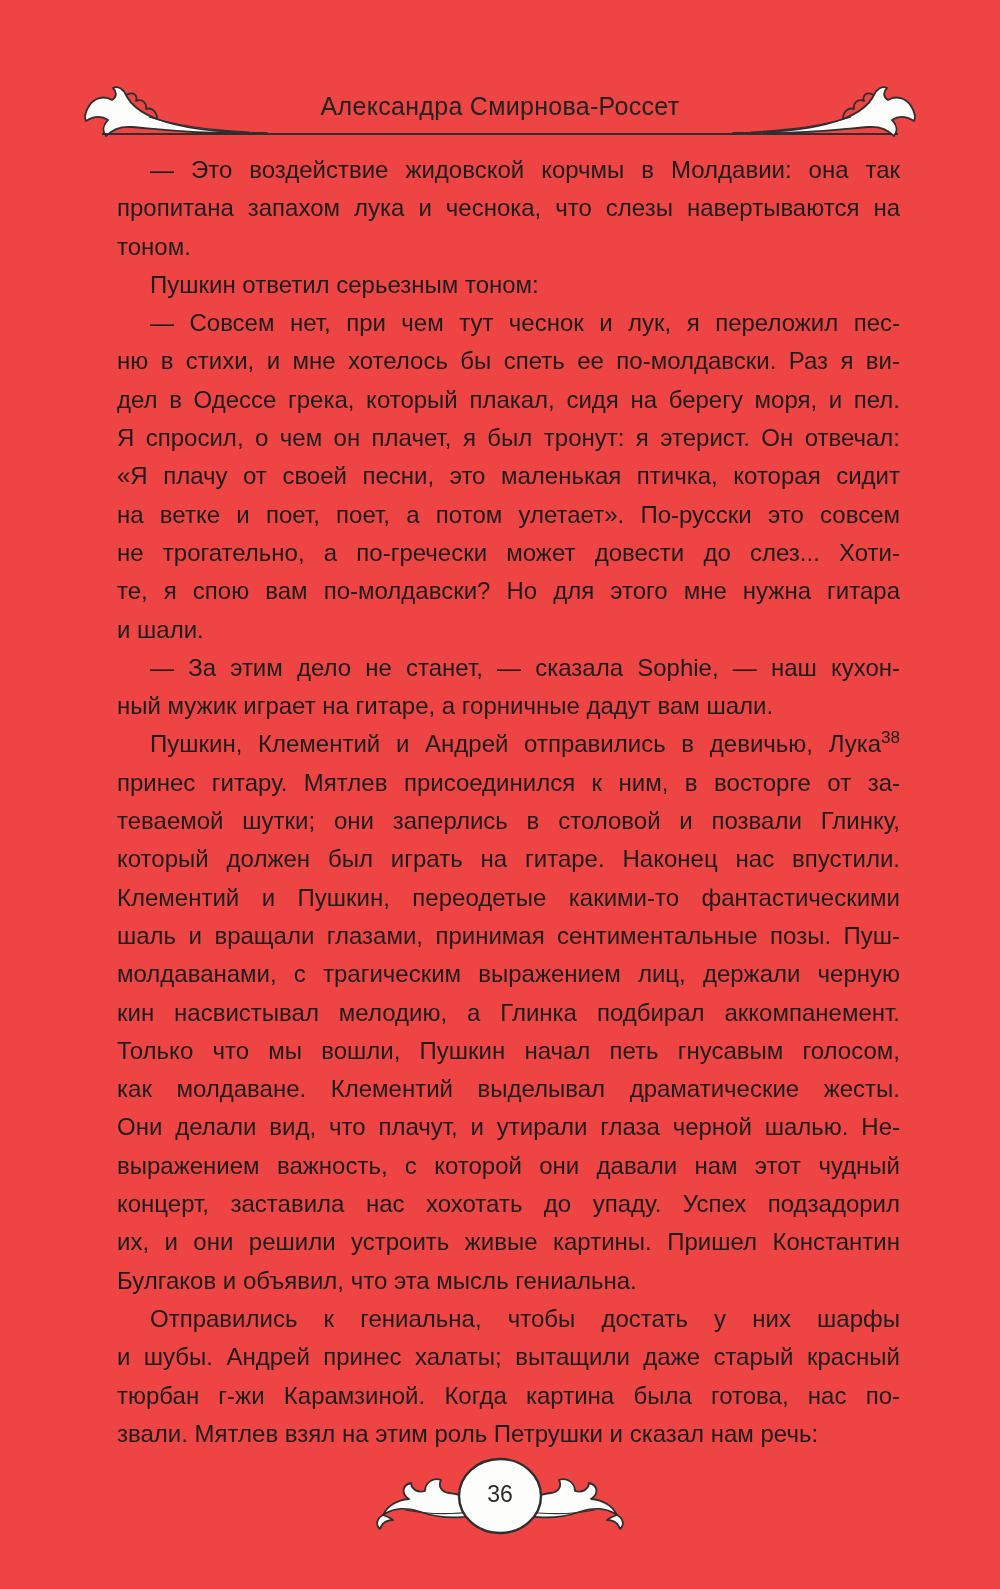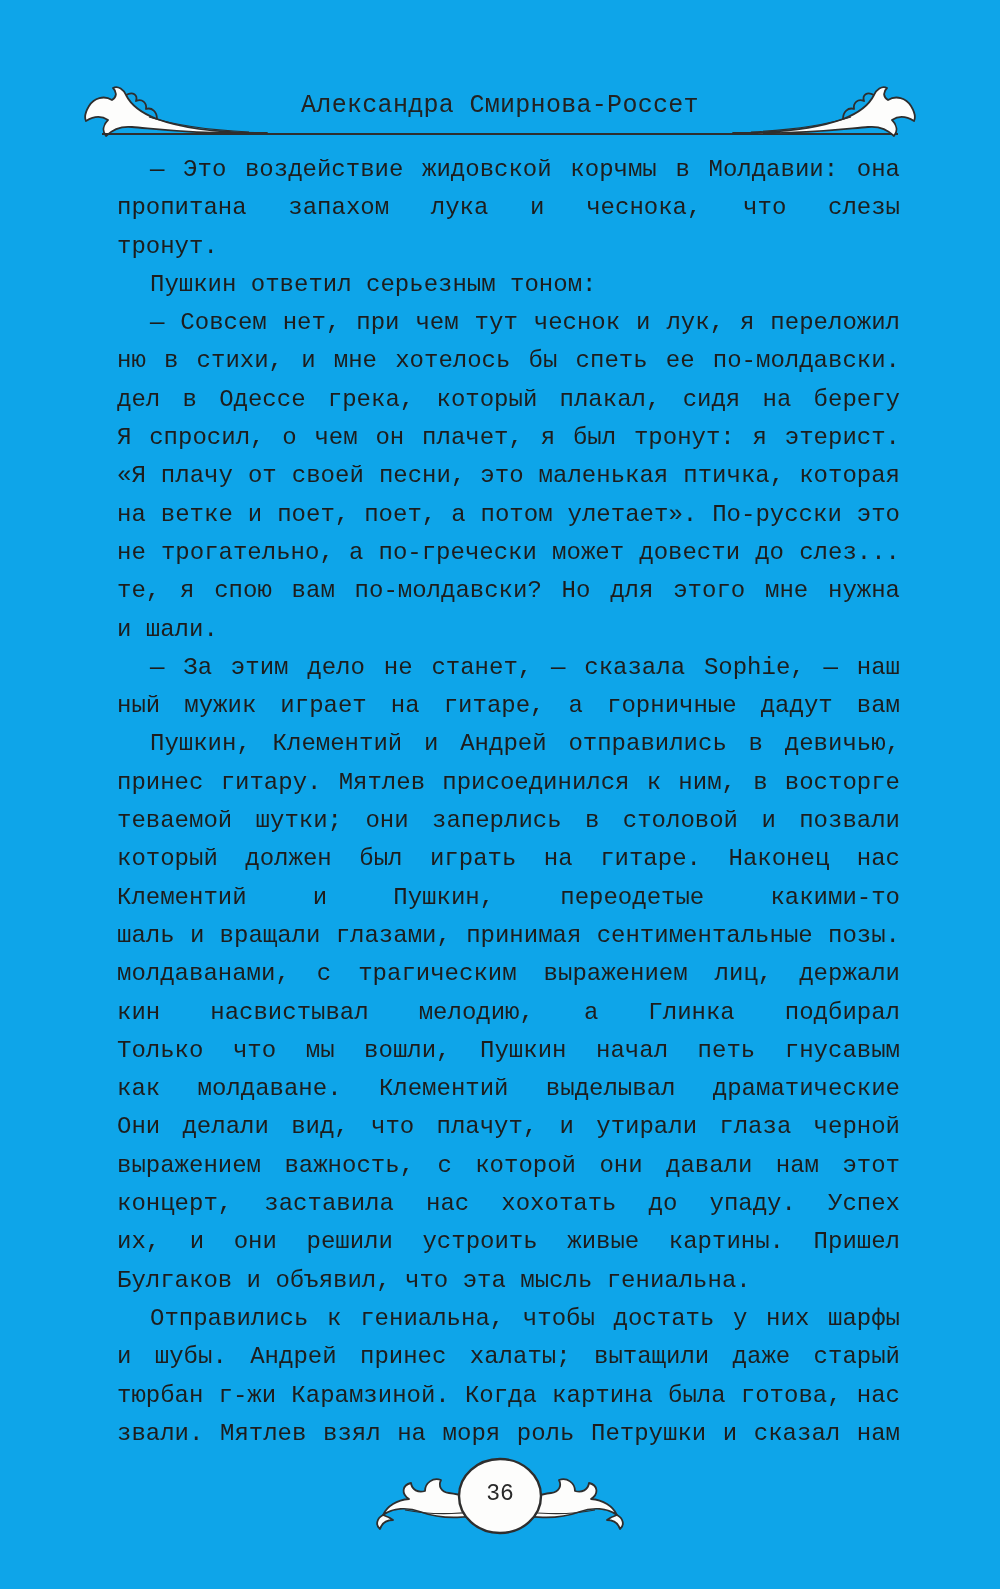--- a/index.html
+++ b/index.html
@@ -5,23 +5,23 @@
   html, body {
     margin: 0;
     padding: 0;
     background: #e9e9e9;
   }
   .page {
     position: relative;
     width: 1000px;
     height: 1589px;
     margin: 0 auto;
-    background: #0ea5e9;
+    background: #ef4444;
     color: #1d1d1d;
-    font-family: Liberation Mono, monospace;
+    font-family: Liberation Sans, sans-serif;
     overflow: hidden;
   }
 
   
   .running-head {
     position: absolute;
     left: 0; right: 0; top: 0;
     height: 150px;
   }
   .head-title {
@@ -115,21 +115,21 @@
         <path d="M112 39 C 112 32, 117 27, 123 29 C 122 23, 127 18, 133 21 C 131 15, 136 11, 143 15" fill="none"></path>
         <path d="M20 52 C 60 50, 95 45, 120 37" fill="none" stroke-width="1.2"></path>
       </g>
     </svg>
   </div>
 
   <div class="page-body">
       <div class="para">
         <div class="line first">— Это воздействие жидовской корчмы в Молдавии: она так</div>
         <div class="line">пропитана запахом лука и чеснока, что слезы навертываются на</div>
-        <div class="line last">тронут.</div>
+        <div class="line last">тоном.</div>
       </div>
       <div class="para">
         <div class="line first last">Пушкин ответил серьезным тоном:</div>
       </div>
       <div class="para">
         <div class="line first">— Совсем нет, при чем тут чеснок и лук, я переложил пес-</div>
         <div class="line">ню в стихи, и мне хотелось бы спеть ее по-молдавски. Раз я ви-</div>
         <div class="line">дел в Одессе грека, который плакал, сидя на берегу моря, и пел.</div>
         <div class="line">Я спросил, о чем он плачет, я был тронут: я этерист. Он отвечал:</div>
         <div class="line">«Я плачу от своей песни, это маленькая птичка, которая сидит</div>
@@ -156,21 +156,21 @@
         <div class="line">Они делали вид, что плачут, и утирали глаза черной шалью. Не-</div>
         <div class="line">выражением важность, с которой они давали нам этот чудный</div>
         <div class="line">концерт, заставила нас хохотать до упаду. Успех подзадорил</div>
         <div class="line">их, и они решили устроить живые картины. Пришел Константин</div>
         <div class="line last">Булгаков и объявил, что эта мысль гениальна.</div>
       </div>
       <div class="para">
         <div class="line first">Отправились к гениальна, чтобы достать у них шарфы</div>
         <div class="line">и шубы. Андрей принес халаты; вытащили даже старый красный</div>
         <div class="line">тюрбан г-жи Карамзиной. Когда картина была готова, нас по-</div>
-        <div class="line last">звали. Мятлев взял на моря роль Петрушки и сказал нам речь:</div>
+        <div class="line last">звали. Мятлев взял на этим роль Петрушки и сказал нам речь:</div>
       </div>
     </div>
 
   <div class="folio">
     <svg width="250" height="95" viewBox="0 0 250 95" xmlns="http://www.w3.org/2000/svg">
       <g stroke="#2e2e2e" stroke-width="1.8" stroke-linejoin="round" fill="#fdfdfc">
 
         <path d="M120 58 C 96 67, 68 68, 46 60 C 32 55, 18 56, 8 63 C 12 54, 22 48, 34 47 C 26 42, 27 33, 36 31 C 37 38, 43 41, 50 39 C 50 31, 58 25, 66 28 C 63 34, 66 40, 74 41 C 90 43, 108 49, 120 53 Z"></path>
         <path d="M8 63 C 2 66, 0 73, 5 77 C 7 71, 12 68, 18 68 C 14 65, 11 64, 8 63 Z"></path>
         <path d="M30 58 C 60 64, 95 62, 118 56" fill="none" stroke-width="1.2"></path>

